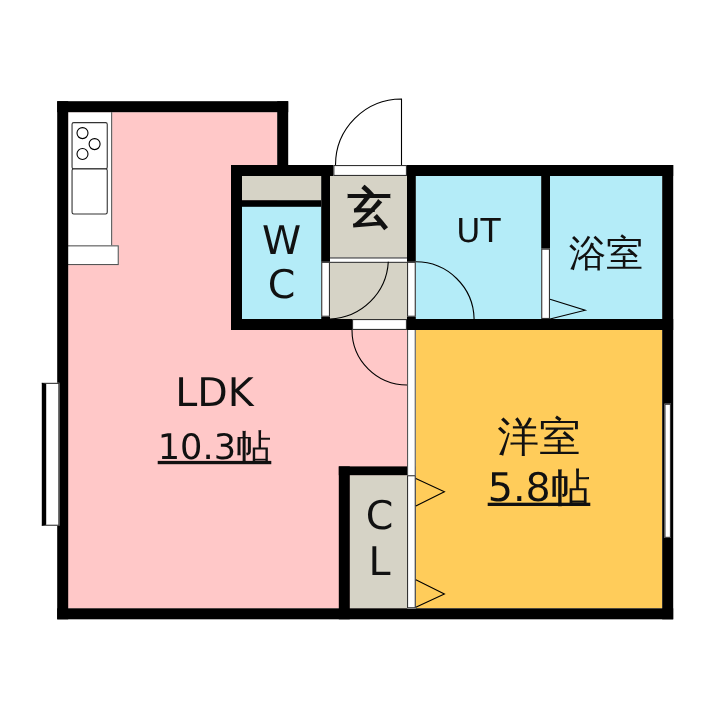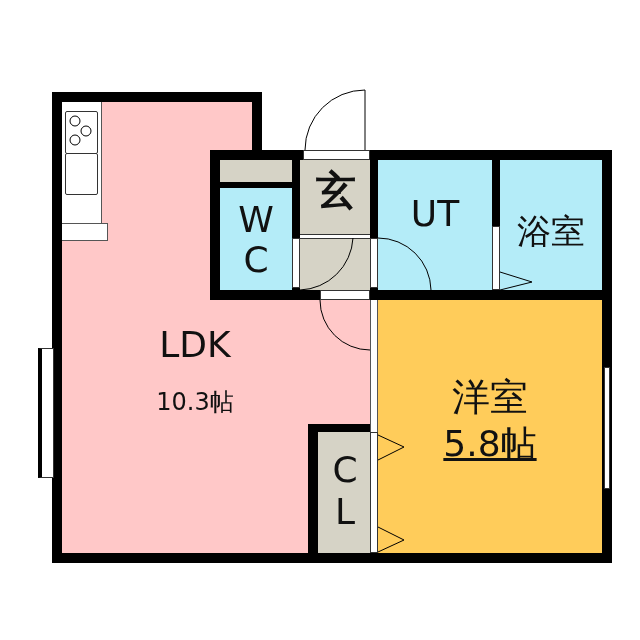--- a/index.html
+++ b/index.html
@@ -70,28 +70,28 @@
   <path d="M378,238 A53,53 0 0 1 431,290" fill="none" stroke="#000" stroke-width="1"></path>
 
   <path d="M320,300 A50,50 0 0 0 370,350" fill="none" stroke="#000" stroke-width="1"></path>
 
   <path d="M500,272 L532,282 L500,290" fill="none" stroke="#000" stroke-width="1"></path>
 
   <path d="M378,435 L404,447 L378,460" fill="none" stroke="#000" stroke-width="1"></path>
   <path d="M378,527 L404,540 L378,552" fill="none" stroke="#000" stroke-width="1"></path>
 </svg>
 
-<div class="lbl" style="left:100px;top:327px;width:190px;font-size:36px;">LDK</div>
-<div class="lbl" style="left:100px;top:390px;width:190px;font-size:24px;">10.3帖</div>
+<div class="lbl" style="left:100px;top:340px;width:190px;font-size:36px;">LDK</div>
+<div class="lbl" style="left:100px;top:390px;width:190px;font-size:32px;text-decoration:underline;">10.3帖</div>
 
 <div class="lbl" style="left:400px;top:378px;width:180px;font-size:38px;">洋室</div>
 <div class="lbl" style="left:400px;top:426px;width:180px;font-size:36px;text-decoration:underline;">5.8帖</div>
 
 <div class="lbl" style="left:222px;top:202px;width:68px;font-size:36px;">W</div>
 <div class="lbl" style="left:222px;top:242px;width:68px;font-size:36px;">C</div>
 
 <div class="lbl" style="left:300px;top:170px;width:72px;font-size:40px;font-weight:bold;">玄</div>
 
-<div class="lbl" style="left:380px;top:196px;width:110px;font-size:36px;">UT</div>
+<div class="lbl" style="left:380px;top:196px;width:110px;font-size:30px;">UT</div>
 <div class="lbl" style="left:500px;top:196px;width:102px;font-size:34px;margin-top:18px;">浴室</div>
 
 <div class="lbl" style="left:318px;top:452px;width:54px;font-size:36px;">C</div>
 <div class="lbl" style="left:318px;top:494px;width:54px;font-size:36px;">L</div>
 
 </body></html>

